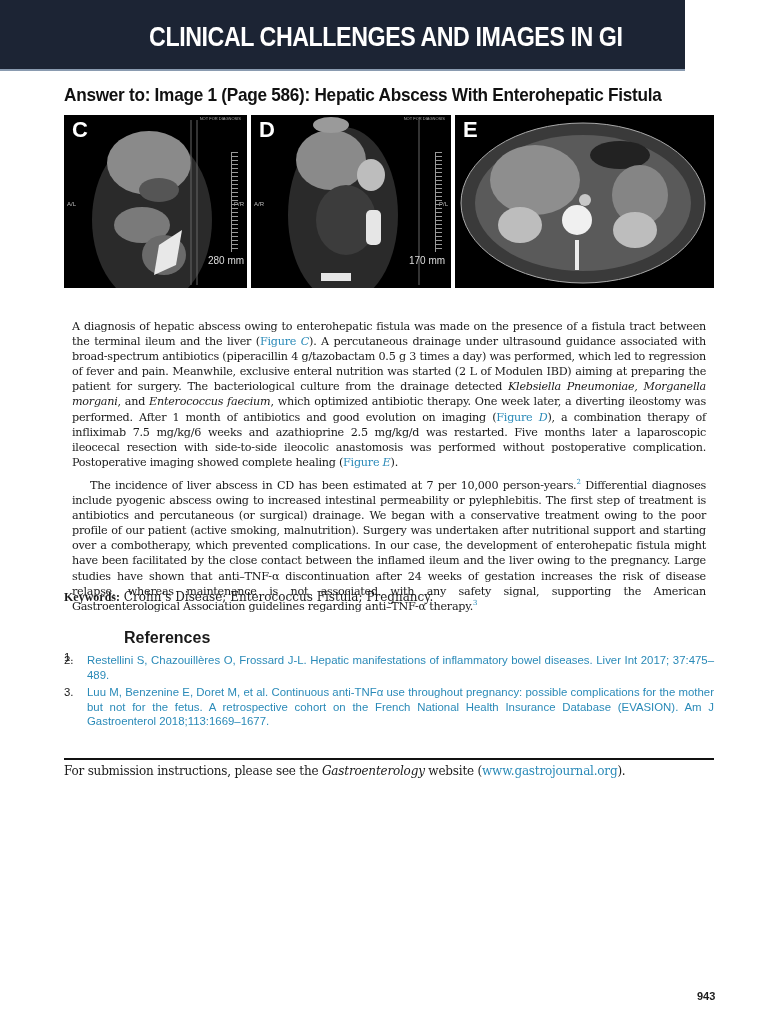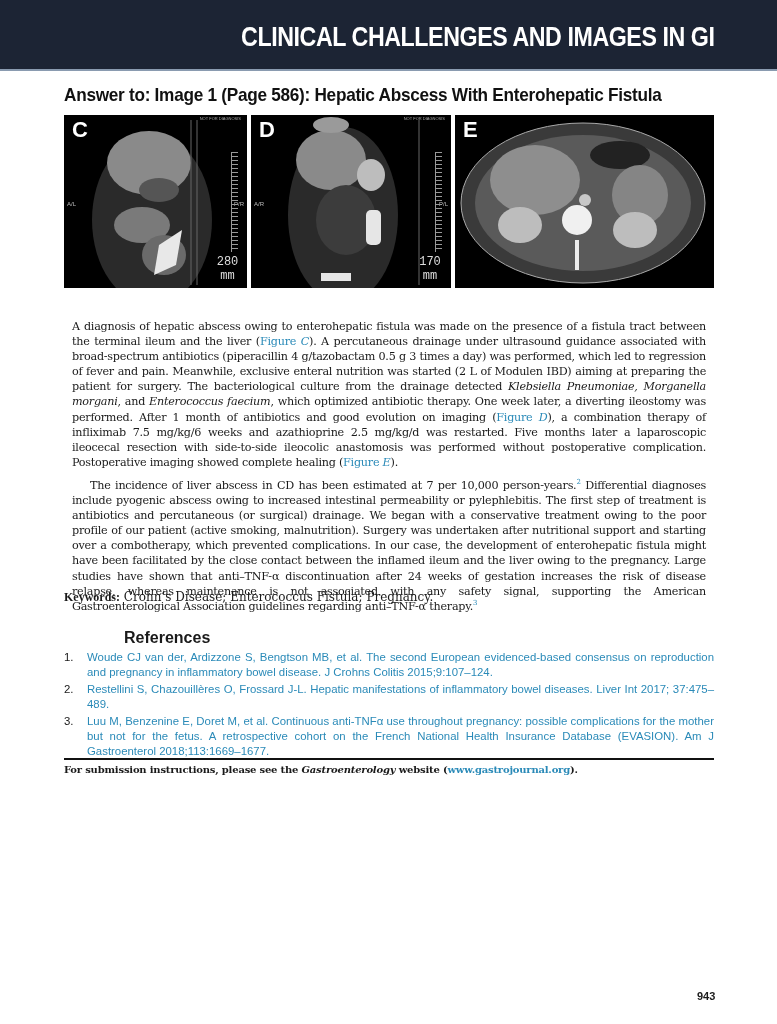--- a/index.html
+++ b/index.html
@@ -1,39 +1,39 @@
 <!DOCTYPE html>
 <html><head>
 <meta charset="utf-8">
 <style>
   html, body { margin:0; padding:0; background:#ffffff; }
   body { width:777px; height:1024px; position:relative; overflow:hidden; font-family:"DejaVu Serif", serif; color:#1a1a1a; }
-  .banner { position:absolute; left:0; top:0; width:777px; height:69px; background:#1c2434; border-bottom:2px solid #8a9bb0; }
+  .banner { position:absolute; left:0; top:0; width:685px; height:69px; background:#1c2434; border-bottom:2px solid #8a9bb0; }
   .banner-title { position:absolute; right:62px; top:22px; color:#ffffff; font-family:"Liberation Sans", sans-serif; font-weight:bold; font-size:27px; letter-spacing:-0.5px; transform:scaleX(0.86); transform-origin:right center; white-space:nowrap; }
   .article-title { position:absolute; left:64px; top:84px; width:650px; font-family:"Liberation Sans", sans-serif; font-weight:bold; font-size:18.5px; letter-spacing:-0.3px; white-space:nowrap; transform:scaleX(0.93); transform-origin:left center; color:#111; }
   .figs { position:absolute; top:115px; left:64px; height:173px; }
   .panel { position:absolute; top:0; height:173px; background:#000; overflow:hidden; }
   .panel-label { position:absolute; left:8px; top:2px; color:#fff; font-family:"Liberation Sans", sans-serif; font-weight:bold; font-size:22px; }
   .panel-note { position:absolute; top:1px; right:6px; color:#aaa; font-family:"Liberation Sans", sans-serif; font-size:4px; }
   .panel-orient { position:absolute; color:#bbb; font-family:"Liberation Sans", sans-serif; font-size:6px; }
-  .scale-text { position:absolute; color:#ddd; font-family:Liberation Mono, monospace; font-size:12px;text-align:center; }
+  .scale-text { position:absolute; color:#ddd; font-family:Liberation Sans, sans-serif; font-size:10px;text-align:center; }
   .ruler { position:absolute; width:6px; border-left:1px solid #999; background:repeating-linear-gradient(to bottom, #999 0 1px, transparent 1px 4px); }
   .body-text { position:absolute; left:64px; top:311px; width:650px; font-family:"DejaVu Serif", serif; font-size:11.2px; line-height:15.1px; text-align:justify; letter-spacing:-0.25px; }
   .body-text p { margin:8px; }
   .body-text p.indent { text-indent:18px; }
   .link { color:#2a8ab8; }
   sup { font-size:7px; line-height:0; color:#2a8ab8; vertical-align:super; }
   .keywords { position:absolute; left:64px; top:590px; font-size:12px; font-family:"DejaVu Serif", serif; }
   .keywords b { font-family:Liberation Serif, serif; }
   .refs-title { position:absolute; left:87px; top:629px; font-family:"Liberation Sans", sans-serif; font-weight:bold; font-size:16px;margin-left:37px; }
   .refs { position:absolute; left:64px; top:650px; width:650px; font-family:"Liberation Sans", sans-serif; font-size:11.4px; line-height:14.6px; }
   .ref { position:relative; padding-left:23px; margin-bottom:3px; text-align:justify; color:#2a8ab8; }
   .ref .num { position:absolute; left:0; top:0; color:#1a1a1a; }
   .rule { position:absolute; left:64px; top:758px; width:650px; height:0; border-top:2px solid #111; }
-  .submission { position:absolute; left:64px; top:764px; font-family:"DejaVu Serif", serif; font-weight:bold; font-size:10px; letter-spacing:-0.2px; }
+  .submission { position:absolute; left:64px; top:764px; font-family:"DejaVu Serif", serif; font-weight:normal; font-size:12px; letter-spacing:-0.2px; }
   .page-num { position:absolute; left:697px; top:990px; font-family:"Liberation Sans", sans-serif; font-weight:bold; font-size:11px; }
 </style>
 </head>
 <body>
 
 <div class="banner">
   <div class="banner-title">CLINICAL CHALLENGES AND IMAGES IN GI</div>
 </div>
 
 <div class="article-title">Answer to: Image 1 (Page 586): Hepatic Abscess With Enterohepatic Fistula</div>
@@ -98,21 +98,21 @@
 <div class="body-text">
   <p><span>A diagnosis of hepatic abscess owing to enterohepatic fistula was made on the presence of a fistula tract between the terminal ileum and the liver (</span><span class="link"><span>Figure</span><i> C</i></span><span>). A percutaneous drainage under ultrasound guidance associated with broad-spectrum antibiotics (piperacillin 4 g/tazobactam 0.5 g 3 times a day) was performed, which led to regression of fever and pain. Meanwhile, exclusive enteral nutrition was started (2 L of Modulen IBD) aiming at preparing the patient for surgery. The bacteriological culture from the drainage detected </span><i>Klebsiella Pneumoniae, Morganella morgani</i><span>, and </span><i>Enterococcus faecium</i><span>, which optimized antibiotic therapy. One week later, a diverting ileostomy was performed. After 1 month of antibiotics and good evolution on imaging (</span><span class="link"><span>Figure</span><i> D</i></span><span>), a combination therapy of infliximab 7.5 mg/kg/6 weeks and azathioprine 2.5 mg/kg/d was restarted. Five months later a laparoscopic ileocecal resection with side-to-side ileocolic anastomosis was performed without postoperative complication. Postoperative imaging showed complete healing (</span><span class="link"><span>Figure</span><i> E</i></span><span>).</span></p>
   <p class="indent"><span>The incidence of liver abscess in CD has been estimated at 7 per 10,000 person-years.</span><sup>2</sup><span> Differential diagnoses include pyogenic abscess owing to increased intestinal permeability or pylephlebitis. The first step of treatment is antibiotics and percutaneous (or surgical) drainage. We began with a conservative treatment owing to the poor profile of our patient (active smoking, malnutrition). Surgery was undertaken after nutritional support and starting over a combotherapy, which prevented complications. In our case, the development of enterohepatic fistula might have been facilitated by the close contact between the inflamed ileum and the liver owing to the pregnancy. Large studies have shown that anti–TNF-α discontinuation after 24 weeks of gestation increases the risk of disease relapse, whereas maintenance is not associated with any safety signal, supporting the American Gastroenterological Association guidelines regarding anti–TNF-α therapy.</span><sup>3</sup></p>
 </div>
 
 <div class="keywords"><b>Keywords:</b><span> Crohn’s Disease; Enterococcus Fistula; Pregnancy.</span></div>
 
 <div class="refs-title">References</div>
 
 <div class="refs">
-  <div class="ref"><span class="num">1.</span><span>Woude CJ van der, Ardizzone S, Bengtson MB, et al. The second European evidenced-based consensus on reproduction and pregnancy in inflammatory bowel disease. J Crohns Colitis 2015;9:107–124.</span></div>
+  <div class="ref"><span class="num">1.</span></div>
   <div class="ref"><span class="num">2.</span><span>Restellini S, Chazouillères O, Frossard J-L. Hepatic manifestations of inflammatory bowel diseases. Liver Int 2017; 37:475–489.</span></div>
   <div class="ref"><span class="num">3.</span><span>Luu M, Benzenine E, Doret M, et al. Continuous anti-TNFα use throughout pregnancy: possible complications for the mother but not for the fetus. A retrospective cohort on the French National Health Insurance Database (EVASION). Am J Gastroenterol 2018;113:1669–1677.</span></div>
 </div>
 
 <div class="rule"></div>
 
 <div class="submission"><span>For submission instructions, please see the </span><i>Gastroenterology</i><span> website (</span><span class="link">www.gastrojournal.org</span><span>).</span></div>
 
 <div class="page-num">943</div>
 

